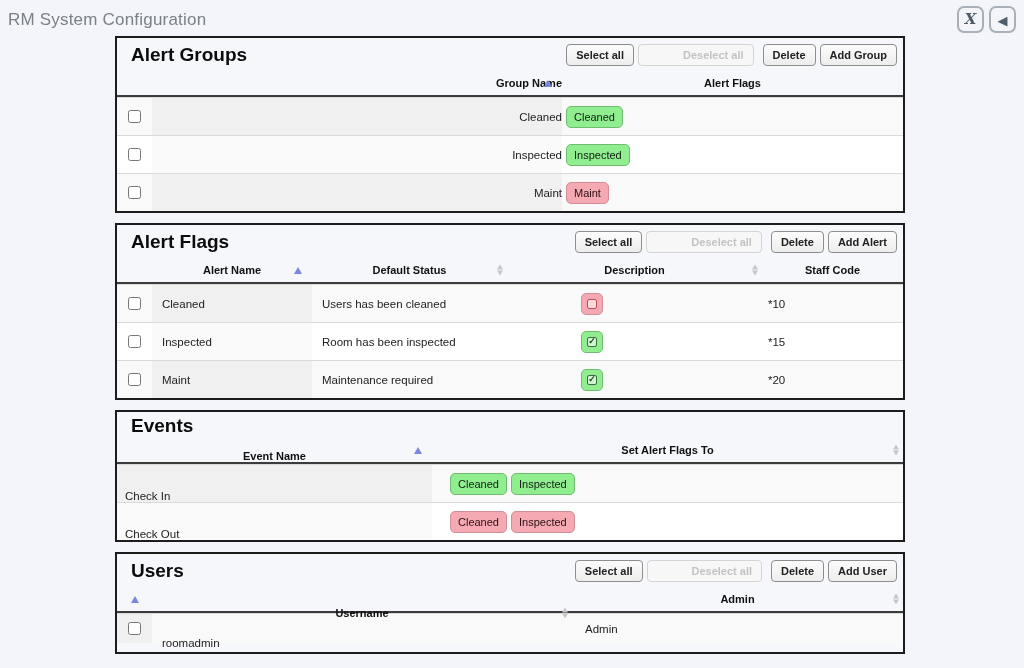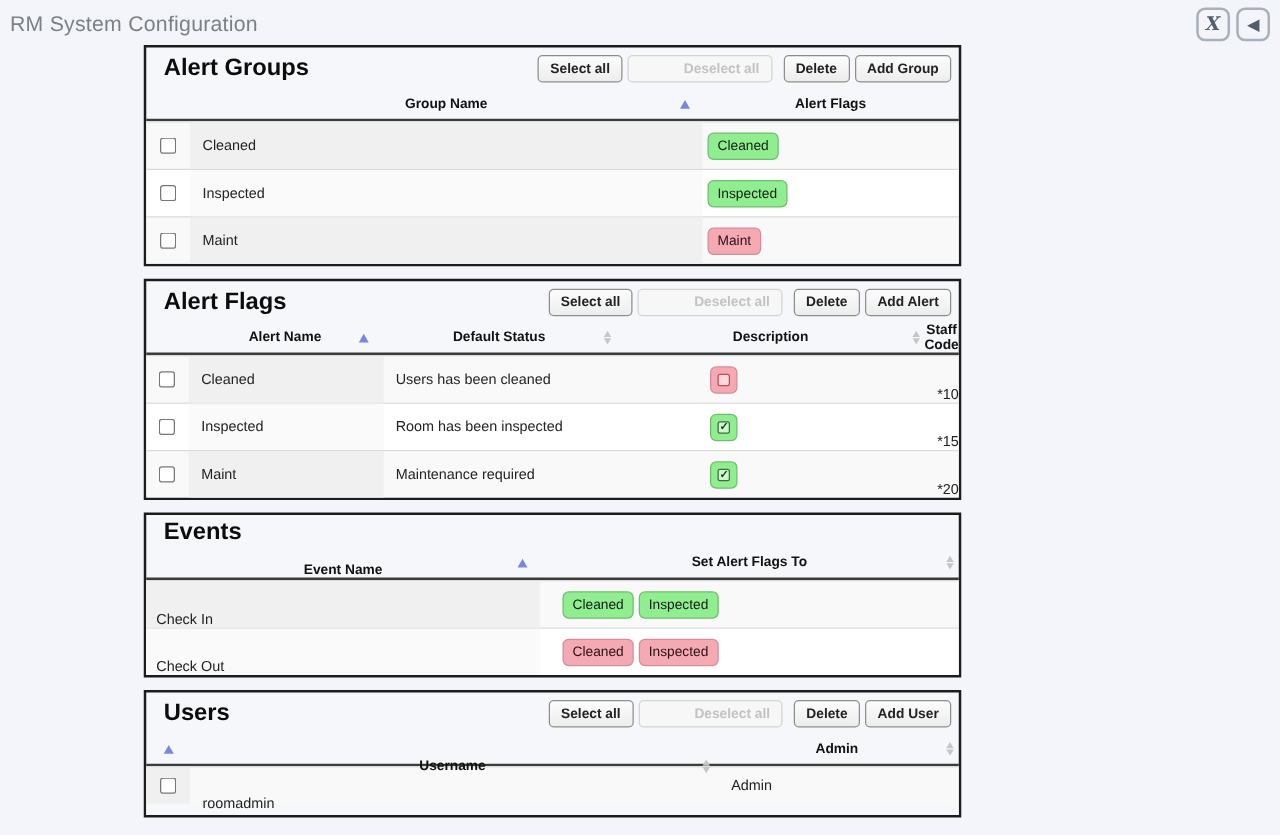--- a/index.html
+++ b/index.html
@@ -19,21 +19,21 @@
   .window-controls{ position:absolute; top:6px; right:8px; display:flex; gap:5px; }
   .win-btn{
     width:27px; height:27px; border:2px solid #a9b0ba; border-radius:7px;
     background:#f3f5fa; color:#515d6b; font-weight:bold; font-size:15px;
     display:flex; align-items:center; justify-content:center; cursor:pointer;
     font-family:"DejaVu Serif", serif; font-style:italic; line-height:1;
   }
   .win-btn.back{ font-style:normal; font-family:"DejaVu Sans", sans-serif; font-size:13px; padding-top:1px; }
   
   .panel{
-    width:654px; margin:0 0 10px 115px; background:#f5f7fb;
+    width:790px; margin:0 0 10px 115px; background:#f5f7fb;
     border:2px solid #1c1c1c;
   }
   .titlebar{
     display:flex; align-items:center; justify-content:space-between;
     padding:4px 6px 3px 14px; min-height:33px;
   }
   .panel-title{ font-size:19px; font-weight:bold; color:#0c0c0c; }
   .btn-group{ display:flex; align-items:center; }
   .btn{
     font-family:"Liberation Sans", sans-serif;
@@ -52,22 +52,22 @@
   }
   .trow{ display:flex; align-items:center; height:38px; border-top:1px solid #dadada; background:#fff; }
   .trow:first-of-type{ border-top:none; }
   .trow.odd{ background:#f9f9f9; }
   .trow.odd .sorted{ background:#f0f0f0; }
   .trow.even{ background:#ffffff; }
   .trow.even .sorted{ background:#fafafa; }
   .td{ font-size:11.5px; color:#222; height:100%; display:flex; align-items:center; }
   
   .col-cb{ width:35px; justify-content:center; }
-  .ag-name{ width:410px; } .ag-flags{ flex:1; }
-  .af-name{ width:160px; } .af-desc{ width:255px; } .af-status{ width:195px; } .af-staff{ flex:1;align-items:flex-end; }
+  .ag-name{ width:410px;justify-content:flex-end; } .ag-flags{ flex:1; }
+  .af-name{ width:160px; } .af-desc{ width:255px; } .af-status{ width:195px; } .af-staff{ flex:1; }
   .ev-name{ width:315px;align-items:flex-end; } .ev-flags{ flex:1; }
   .us-name{ width:420px;margin-top:28px; } .us-admin{ flex:1; }
   .td.pad{ padding-left:10px; }
   .td.pad-sm{ padding-left:6px; }
   .td.pad-lg{ padding-left:13px; }
   .td.ev-name{ padding-left:8px; }
   .td.ev-flags{ padding-left:18px; }
   
   .sort-asc{
     position:absolute; right:10px; top:50%; margin-top:-3px;

